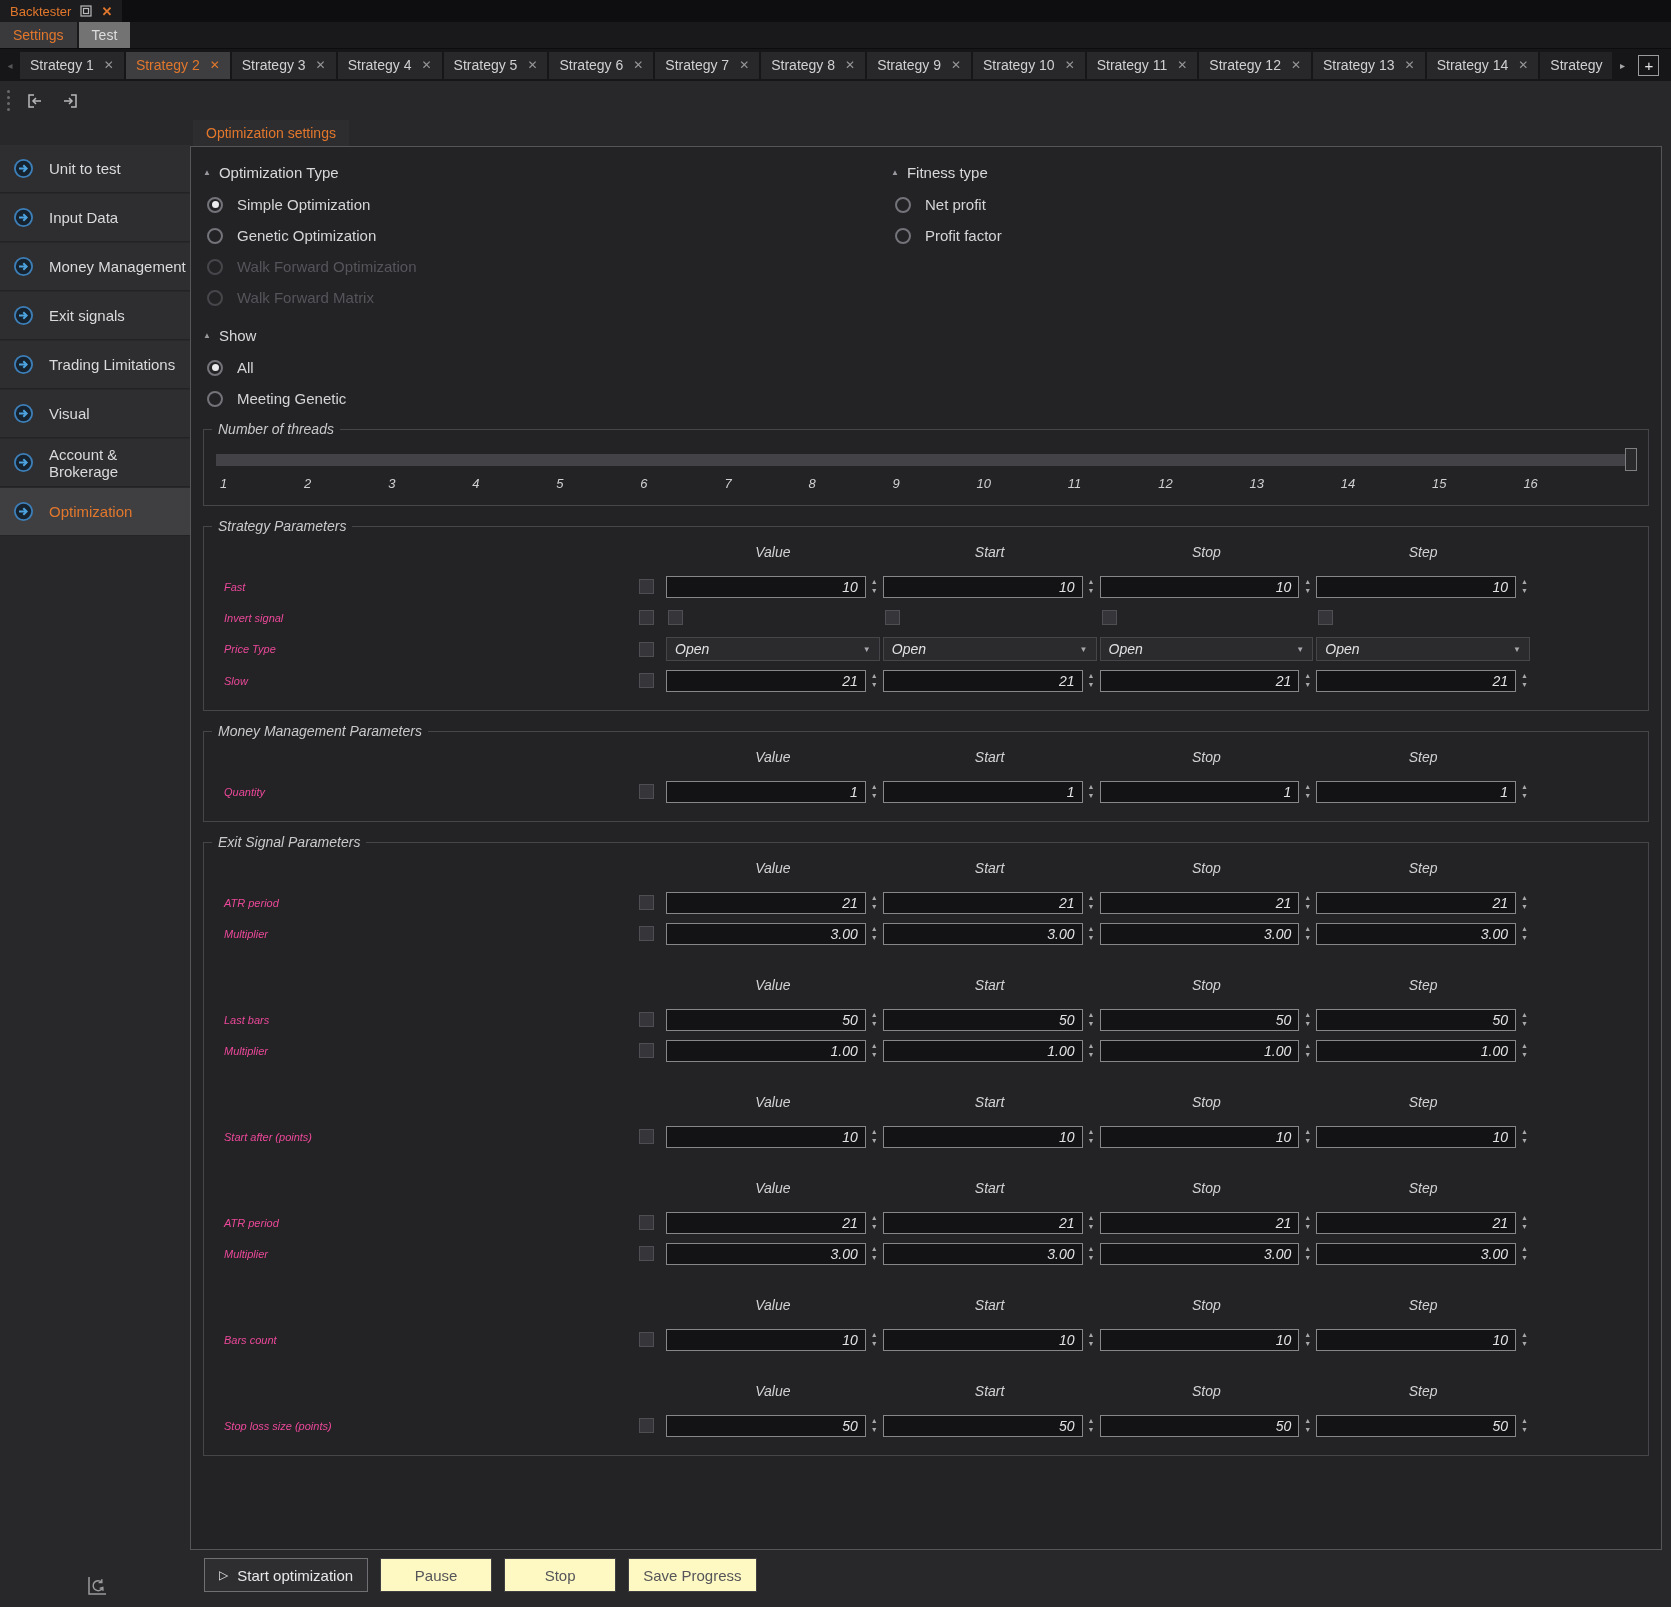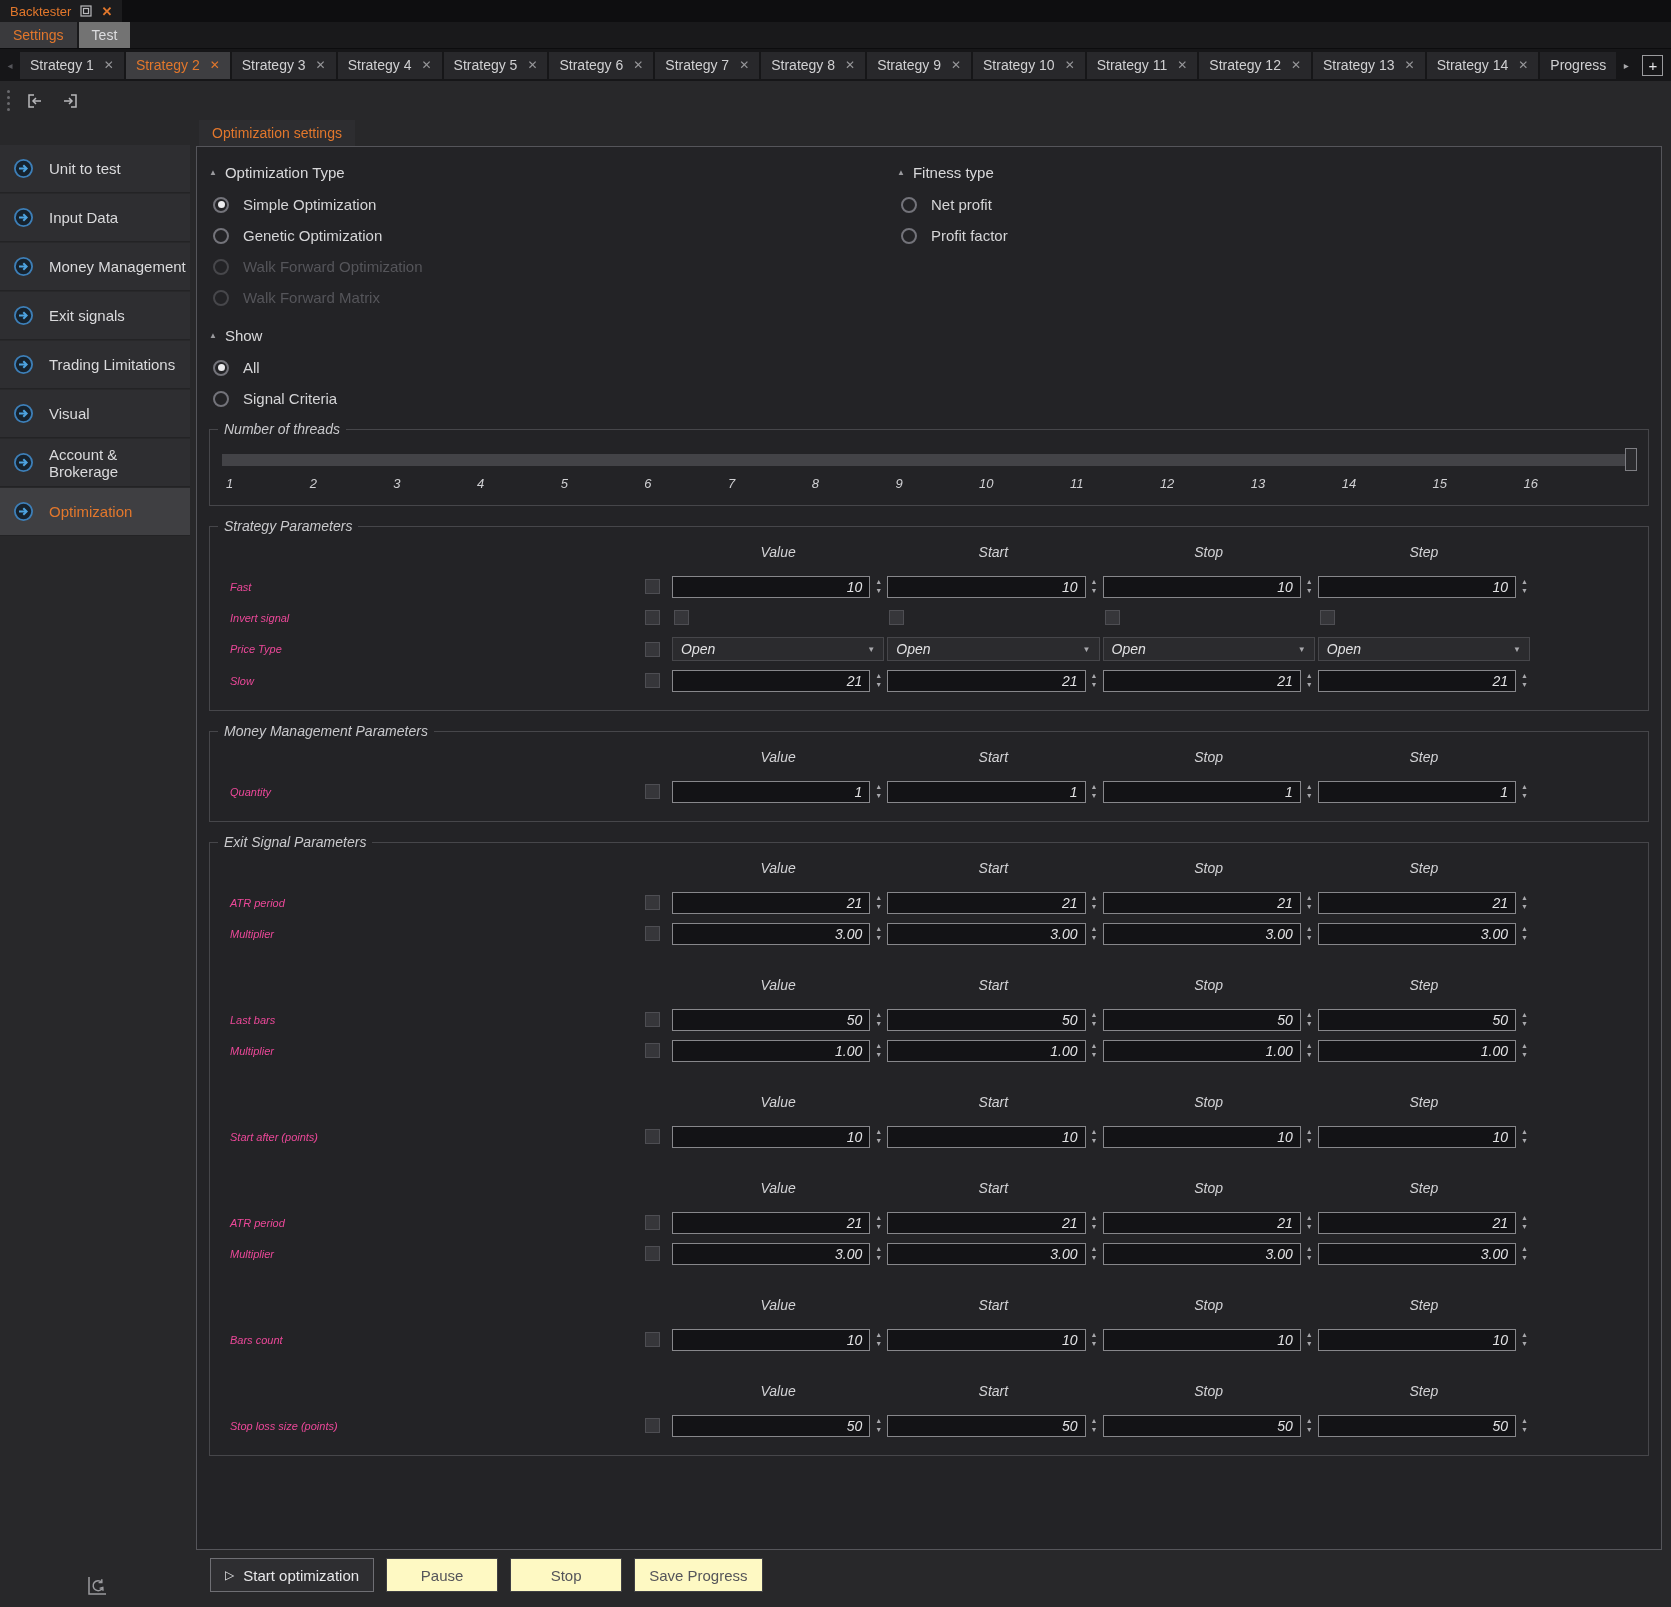--- a/index.html
+++ b/index.html
@@ -36,21 +36,21 @@
   .toolbar { height:39px; display:flex; align-items:center; gap:15px; padding-left:7px; background:#28282a; }
   .grip { display:flex; flex-direction:column; gap:3px; margin-right:0; }
   .grip i { width:3px; height:3px; border-radius:50%; background:#6a6a6e; }
   .tool-icon { display:flex; }
   
   .content { display:flex; height:1487px; }
   .sidebar { width:190px; flex:none; padding-top:25px; }
   .side-item { height:48px; margin-bottom:1px; background:#2e2e31; display:flex; align-items:center; gap:15px; padding-left:13px; font-size:15px; color:#dadadc; border-bottom:1px solid #232325; }
   .side-item.active { background:#3f3f42; color:var(--accent); }
   .side-icon { display:flex; flex:none; }
-  .main { flex:1; margin-right:9px; margin-left:6px; display:flex; flex-direction:column; }
+  .main { flex:1; margin-right:9px; margin-left:0; display:flex; flex-direction:column; }
   .panel-tab { align-self:flex-start; margin-left:3px; padding:5px 13px; background:#2d2d30; color:var(--accent); font-size:14px; }
   .panel { border:1px solid #55555a; background:#232326; height:1404px; padding:10px 12px 0; position:relative; overflow:hidden; }
   
   .opt-columns { display:grid; grid-template-columns:688px 1fr; }
   .sec-head { display:flex; align-items:center; gap:8px; font-size:15px; color:#d8d8da; margin:7px 0 15px; }
   .tri { font-size:8px; color:#9a9a9e; }
   .radio-row { display:flex; align-items:center; gap:14px; margin:0 0 14px 4px; height:17px; cursor:default; }
   .radio { width:16px; height:16px; border-radius:50%; border:2px solid #73737a; position:relative; flex:none; }
   .radio.checked { border-color:#90909  4; }
   .radio.checked::after { content:""; position:absolute; inset:2.5px; background:#ececee; border-radius:50%; }
@@ -180,21 +180,21 @@
       <span>Strategy 13</span>
       <span class="x">✕</span>
     </div>
 
     <div class="stab">
       <span>Strategy 14</span>
       <span class="x">✕</span>
     </div>
 
   <div class="stab overflow">
-    <span>Progress</span>
+    <span>Strategy</span>
   </div>
   <span class="nav-arrow lit">▸</span>
   <span class="add-box">+</span>
 
 </div>
 
 <div class="toolbar">
   <span class="grip">
       <i></i>
       <i></i>
@@ -370,21 +370,21 @@
           <span>Show</span>
         </div>
 
           <div class="radio-row">
             <span class="radio checked"></span>
             <span class="radio-label">All</span>
           </div>
 
           <div class="radio-row">
             <span class="radio"></span>
-            <span class="radio-label">Signal Criteria</span>
+            <span class="radio-label">Meeting Genetic</span>
           </div>
 
       </section>
 
       <fieldset class="threads">
         <legend>Number of threads</legend>
         <div class="slider">
           <div class="track"></div>
           <div class="handle"></div>
         </div>

